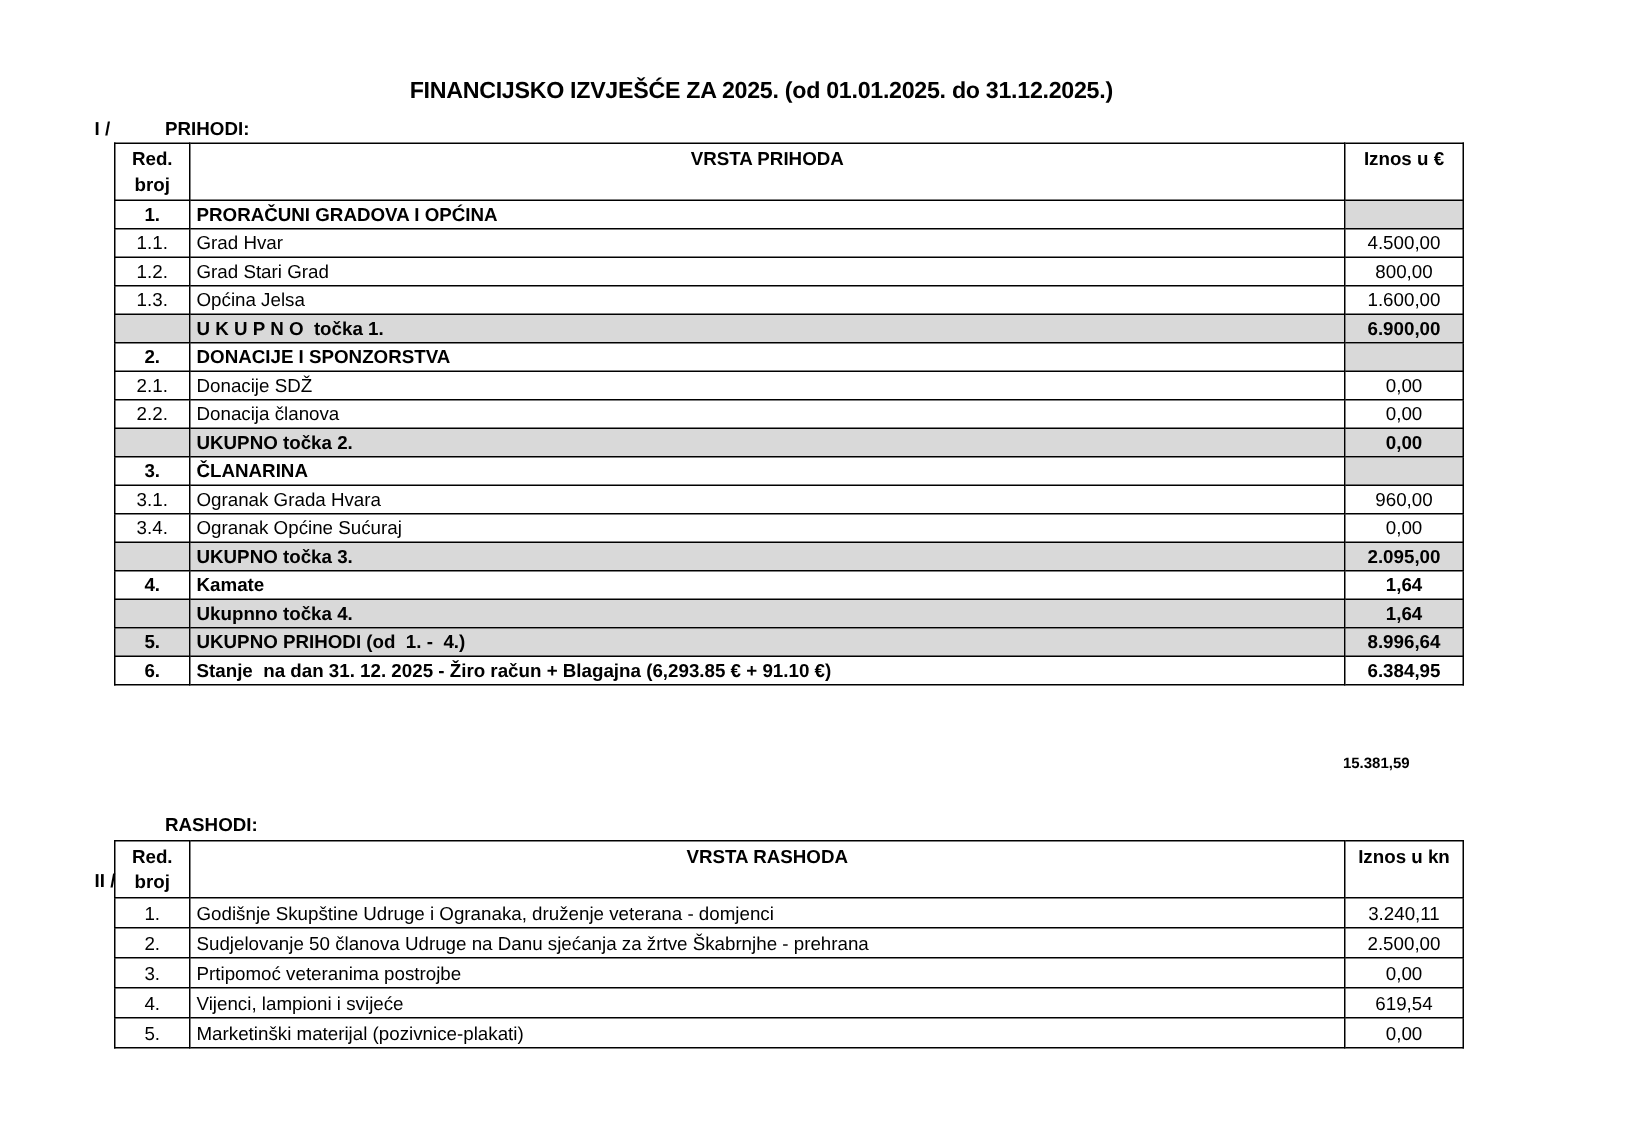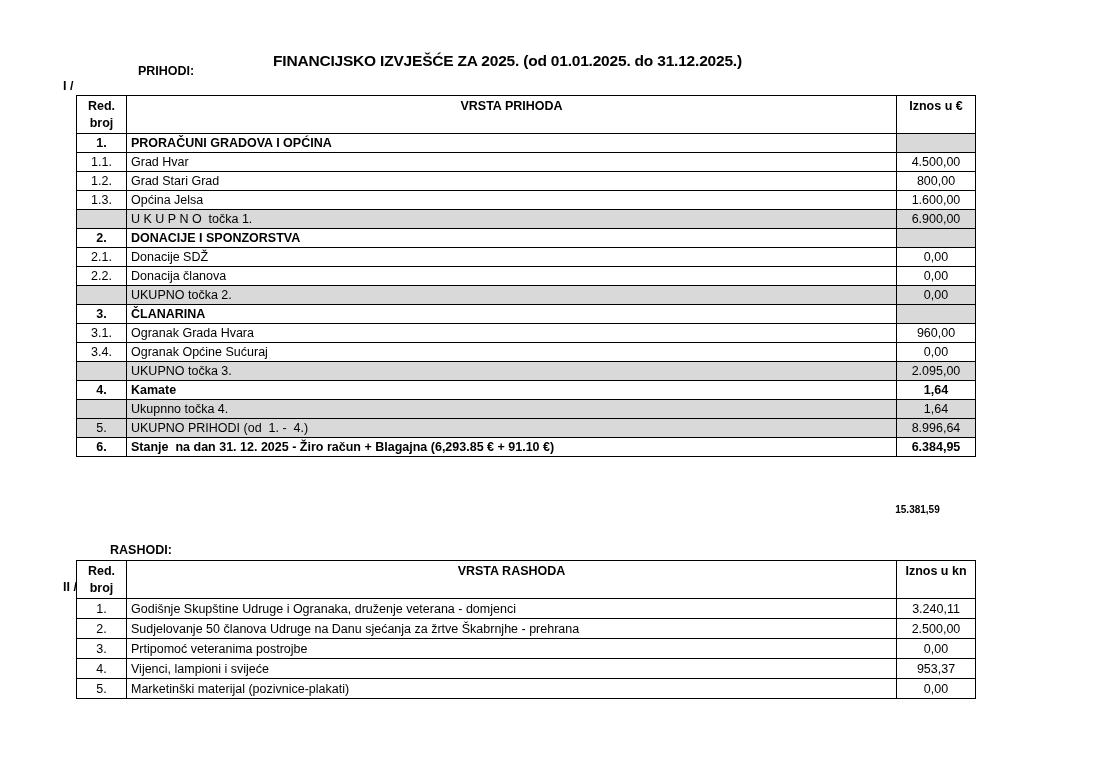--- a/index.html
+++ b/index.html
@@ -9,21 +9,21 @@
     font-family:"Liberation Sans", sans-serif; color:#000;
     overflow:hidden;
   }
   .title {
     position:absolute; top:52px; left:58px; width:899px;
     text-align:center; font-weight:bold; font-size:15.5px;
     letter-spacing:-0.2px;
   }
   .sec-label { position:absolute; font-weight:bold; font-size:12.5px; }
   .sec-index-1 { top:79px;  left:63px;  }
-  .sec-head-1  { top:64px;  left:110px;margin-left:28px; }
+  .sec-head-1  { top:79px;  left:110px; }
   .sec-index-2 { top:543px; left:63px;margin-top:37px;  }
   .sec-head-2  { top:543px; left:110px; }
 
   table {
     position:absolute; left:76px; width:899px;
     border-collapse:collapse; table-layout:fixed;
   }
   .t1 { top:95px; }
   .t2 { top:560px; }
   col.c-num { width:50px; }
@@ -38,21 +38,21 @@
   tbody td { vertical-align:middle; }
   .t1 tbody td { height:19px; }
   .t2 tbody td { height:20px; }
 
   td.num { text-align:center; }
   td.desc { text-align:left; padding-left:4px; white-space:pre; }
   td.amount { text-align:center; }
 
   tr.category { font-weight:bold; }
   tr.category td.amount { background:#D9D9D9; }
-  tr.total { font-weight:normal; }
+  tr.total { font-weight:bold; }
   tr.total td { background:#D9D9D9; }
   tr.bold { font-weight:bold; }
 
   .grand-total {
     position:absolute; top:504px; left:878px; width:79px;
     text-align:center; font-weight:bold; font-size:10px;
   }
 </style>
 </head>
 <body>
@@ -202,21 +202,21 @@
           <td class="amount">2.500,00</td>
         </tr>
         <tr class="data">
           <td class="num">3.</td>
           <td class="desc">Prtipomoć veteranima postrojbe</td>
           <td class="amount">0,00</td>
         </tr>
         <tr class="data">
           <td class="num">4.</td>
           <td class="desc">Vijenci, lampioni i svijeće</td>
-          <td class="amount">953,37</td>
+          <td class="amount">619,54</td>
         </tr>
         <tr class="data">
           <td class="num">5.</td>
           <td class="desc">Marketinški materijal (pozivnice-plakati)</td>
           <td class="amount">0,00</td>
         </tr>
       </tbody>
   </table>
 
 </div>

